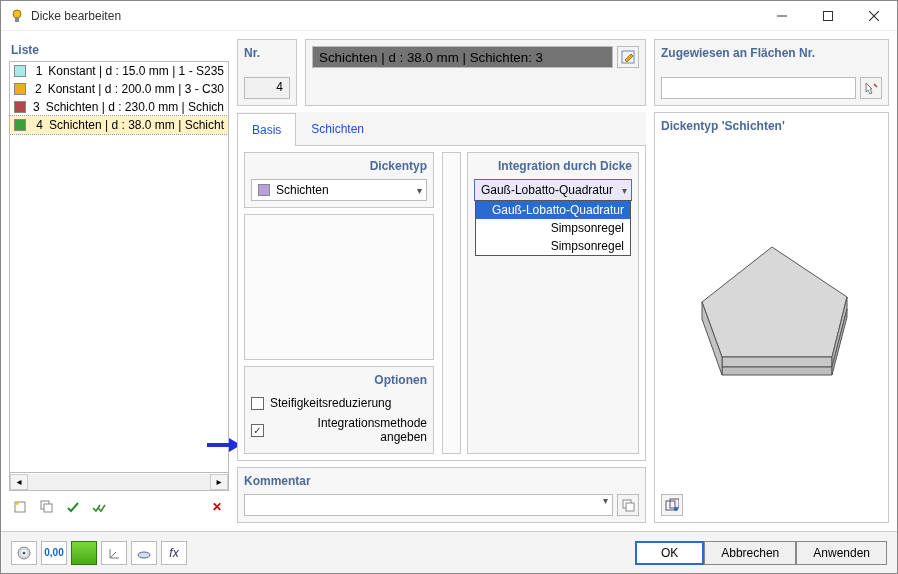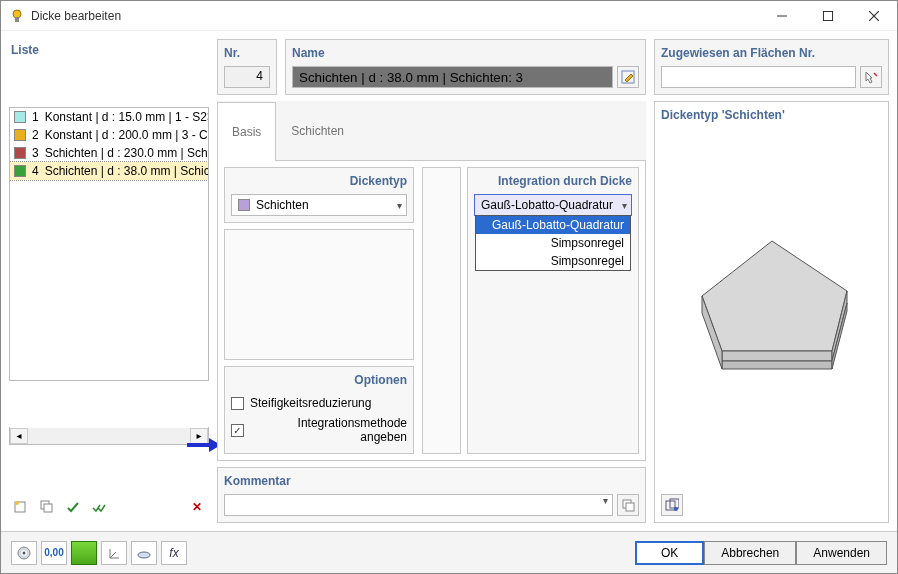--- a/index.html
+++ b/index.html
@@ -40,24 +40,23 @@
 .content {
   flex: 1;
   display: flex;
   padding: 8px;
   gap: 8px;
   background: #fff;
 }
 
 
 .left-col {
-  width: 200px;
+  width: 220px;
   display: flex;
   flex-direction: column;
-  gap: 46px;
 }
 .group-label {
   font-weight: bold;
   color: #4a6a9a;
   font-size: 12px;
   padding: 4px 2px;
 }
 .list-box {
   flex: 1;
   border: 1px solid #bbb;
@@ -116,21 +115,21 @@
 .panel {
   border: 1px solid #c8c8c8;
   background: #f5f5f5;
   padding: 6px;
   position: relative;
 }
 .panel-label {
   font-weight: bold;
   color: #4a6a9a;
   font-size: 12px;
-  margin-bottom: 6px;
+  margin-bottom: 17px;
 }
 .nr-panel { width: 60px; }
 .nr-value {
   width: 46px; height: 22px;
   border: 1px solid #bbb;
   background: #f0f0f0;
   text-align: right;
   padding: 2px 6px;
 }
 .name-panel { flex: 1; }
@@ -164,23 +163,23 @@
   flex:1;
   display:flex;
   flex-direction:column;
 }
 .tabs {
   display:flex;
   border-bottom: 1px solid #c8c8c8;
   background:#f5f5f5;
 }
 .tab {
-  padding: 22px 14px;
+  padding: 9px 14px;
   font-size:12px;
-  color:#737373;
+  color:#1d4ed8;
   border: 1px solid transparent;
   border-bottom: none;
 }
 .tab.active {
   background:#fff;
   border-color:#c8c8c8;
   font-weight: normal;
   position: relative;
   top: 1px;
 }
@@ -408,21 +407,20 @@
     </div>
 
     <div class="right-col">
 
       <div class="top-row">
         <div class="panel nr-panel">
           <div class="panel-label">Nr.</div>
           <div class="nr-value">4</div>
         </div>
         <div class="panel name-panel">
-          <div class="panel-label">Name</div>
           <div class="name-row">
             <input class="name-input" value="Schichten | d : 38.0 mm | Schichten: 3" style="">
             <div class="icon-btn">
               <svg width="14" height="14">
                   <rect x="1" y="1" width="12" height="12" fill="none" stroke="#6a88b8"></rect>
                   <path d="M4 10 L10 4 L12 6 L6 12 Z" fill="#e8b020" stroke="#a07010"></path>
                 </svg>
             </div>
           </div>
         </div>

